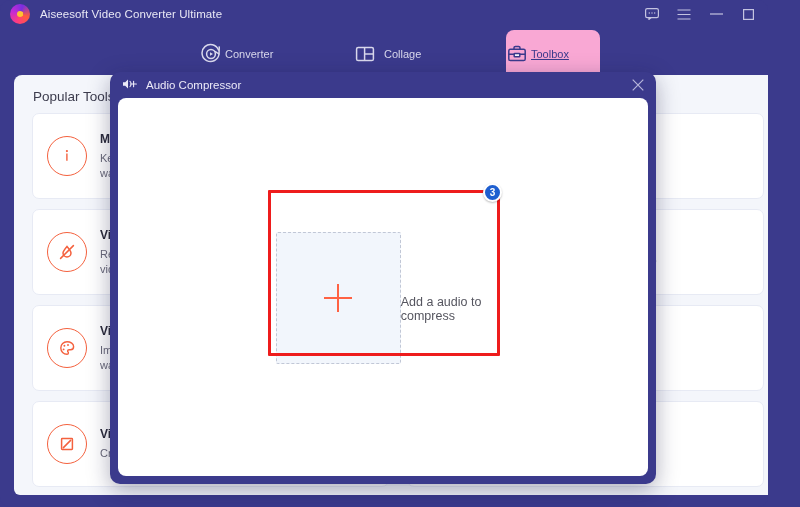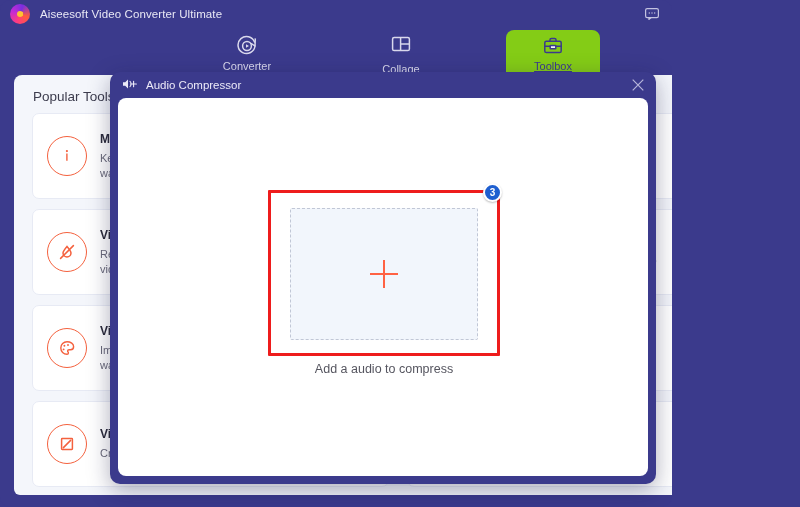--- a/index.html
+++ b/index.html
@@ -4,21 +4,21 @@
 <style>
   * { box-sizing: border-box; margin: 0; padding: 0; }
   html, body {
     width: 800px; height: 507px;
     font-family: "Liberation Sans", sans-serif;
     background: #3b3a8c;
     overflow: hidden;
   }
   .app {
     position: relative;
-    width: 672px; height: 507px;
+    width: 768px; height: 507px;
     background: #3b3a8c;
     border-radius: 10px;
     overflow: hidden;
   }
 
   
   .titlebar {
     position: absolute; top: 0; left: 0;
     width: 800px; height: 28px;
     display: flex; align-items: center;
@@ -44,27 +44,27 @@
   .win-btn { width: 16px; height: 16px; display:flex; align-items:center; justify-content:center; opacity:.85;}
   .win-btn svg { display:block; }
 
   
   .navbar {
     position: absolute; top: 28px; left: 0; width: 800px; height: 49px;
     display: flex; justify-content: center; align-items: flex-end; gap: 0;
   }
   .tab {
     width: 94px; height: 47px;
-    display: flex; flex-direction: column; align-items: center; justify-content: center;
+    display: flex; flex-direction: row; align-items: center; justify-content: flex-start;
     gap: 3px; color: #d9d8ec; border-radius: 8px 8px 0 0;
     position: relative;
   }
   .tab .t-label { font-size: 11px; }
   .tab svg { display: block; }
-  .tab.active { background: #84cc16; color: #3b3a8c; text-decoration: underline; }
+  .tab.active { background: #f9a8d4; color: #3b3a8c; text-decoration: underline; }
   .tab:nth-child(1) { margin-right: 0; }
 
   
   .content {
     position: absolute; top: 75px; left: 14px;
     width: 772px; height: 420px;
     background: #f4f6fb;
     border-radius: 8px 8px 6px 6px;
     overflow: hidden;
   }
@@ -117,21 +117,21 @@
   .modal-head .m-title { font-size: 11.5px; margin-left: 8px; }
   .modal-close { margin-left:auto; width:16px; height:16px; display:flex;align-items:center;justify-content:center;opacity:.8;}
   .modal-body {
     position: absolute; left: 8px; top: 26px; width: 530px; height: 378px;
     background: #ffffff; border-radius: 8px;
   }
 
   
   .dropwrap {
     position: absolute; left: 158px; top: 110px; width: 216px; height: 180px;
-    display:flex; flex-direction:column; align-items:center;
+    display:flex; flex-direction:row; align-items:center;
   }
   .dashed {
     width: 188px; height: 132px; border: 1.5px dashed #c1c7d6;
     background: #f2f6fc; border-radius: 2px;
     display:flex; align-items:center; justify-content:center;
   }
   .plus { position: relative; width: 28px; height: 28px; }
   .plus::before, .plus::after {
     content:""; position:absolute; background:#ff6243;
   }

